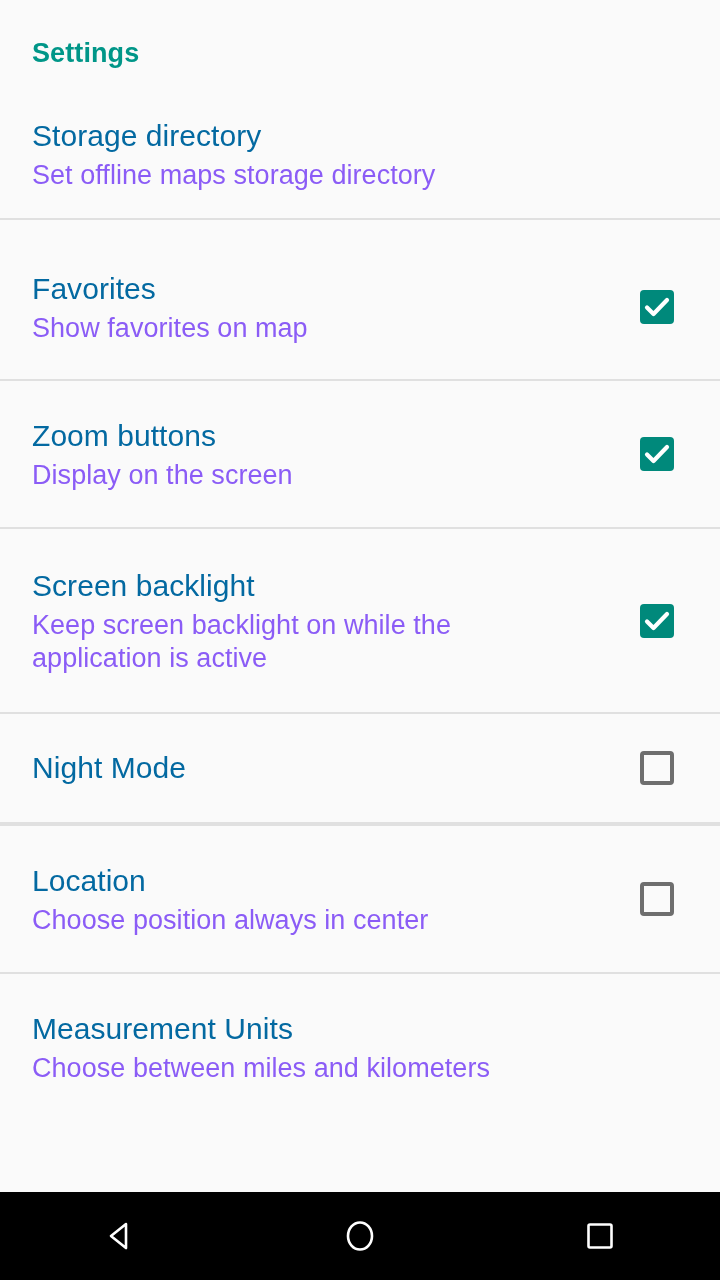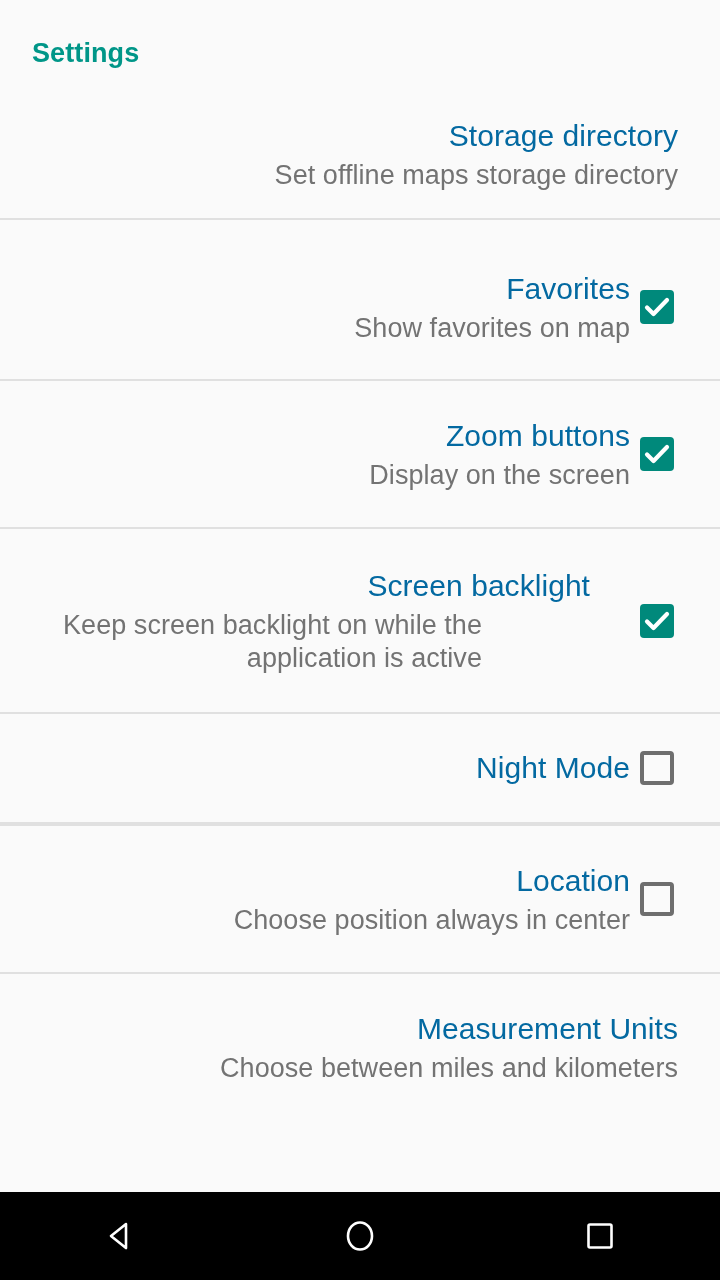--- a/index.html
+++ b/index.html
@@ -26,21 +26,20 @@
 
   
   #settings-list {
     position: absolute;
     left: 0;
     top: 0;
     width: 720px;
     height: 1192px;
     overflow: hidden;
     background: #fafafa;
-    text-align: right;
   }
 
   .section-header {
     height: 90px;
     padding: 0 32px;
     display: flex;
     align-items: flex-end;
     box-sizing: border-box;
   }
   .section-header .section-title {
@@ -66,21 +65,21 @@
     padding-right: 10px;
   }
   .pref-title {
     color: #0369a1;
     font-size: 30px;
     line-height: 38px;
     letter-spacing: 0.05px;
     white-space: nowrap;
   }
   .pref-summary {
-    color: #737373;
+    color: #8b5cf6;
     font-size: 27px;
     line-height: 33px;
     letter-spacing: 0.05px;
     margin-top: 4px;
   }
   .pref-summary.wrap {
     max-width: 450px;
     white-space: normal;
   }
 

